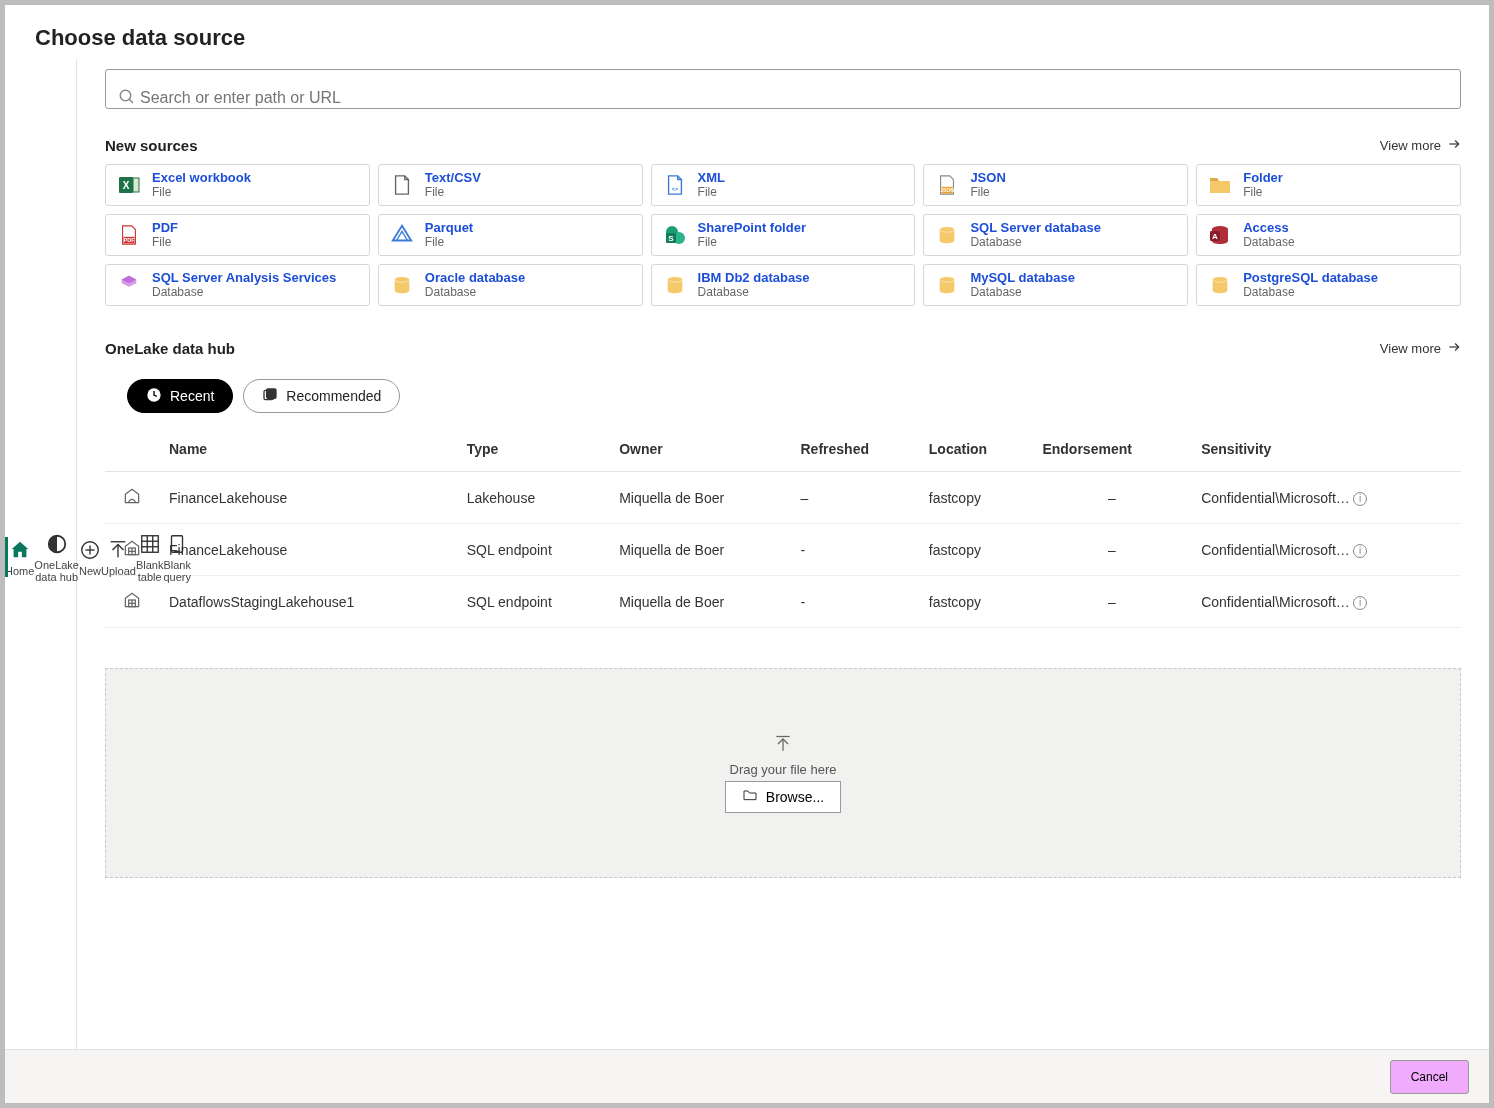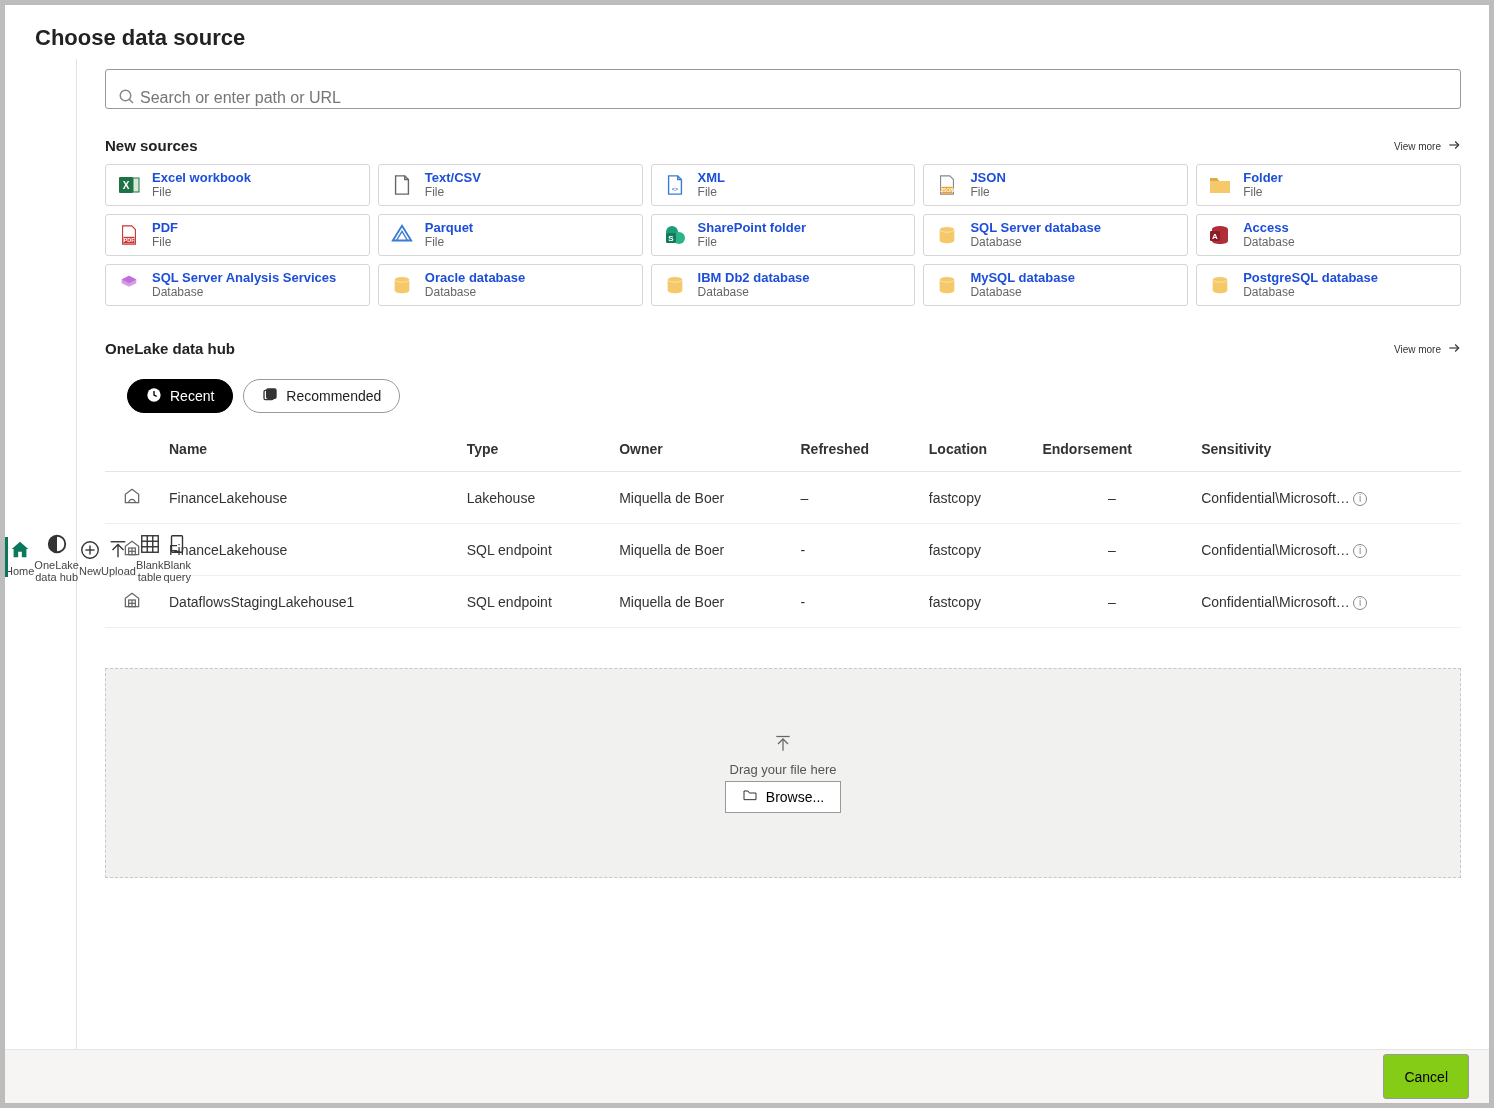--- a/index.html
+++ b/index.html
@@ -10,40 +10,40 @@
   .sidebar { width: 72px; border-right: 1px solid #e3e3e3; display: flex; align-items: center; padding-top: 6px; }
   .side-item { width: 72px; display: flex; flex-direction: column; align-items: center; padding: 8px 0 6px 0; cursor: pointer; position: relative; }
   .side-item.active::before { content: ""; position: absolute; left: 0; top: 6px; bottom: 6px; width: 3px; background: #0b785e; }
   .side-ico { width: 22px; height: 22px; display: flex; align-items: center; justify-content: center; }
   .side-label { font-size: 11px; color: #444; margin-top: 4px; text-align: center; line-height: 12px; }
   .main { flex: 1; padding: 10px 28px 10px 28px; overflow: auto; }
   .search { width: 100%; height: 40px; border: 1px solid #999; border-radius: 3px; display: flex; align-items: flex-end; padding: 0 10px; margin-bottom: 28px; }
   .search input { flex: 1; border: none; outline: none; font-size: 16px; color: #444; }
   .section-hdr { display: flex; justify-content: space-between; align-items: flex-end; margin: 6px 0 10px 0; }
   .section-title { font-size: 15px; font-weight: 600; color: #222; }
-  .view-more { font-size: 10px; color: #333; cursor: pointer; display: inline-flex; align-items: center; gap: 6px; margin-left: 40px; }
+  .view-more { font-size: 13px; color: #333; cursor: pointer; display: inline-flex; align-items: center; gap: 6px; margin-left: 40px; }
   .source-grid { display: grid; grid-template-columns: repeat(5, 1fr); gap: 8px; }
   .source-card { border: 1px solid #d6d6d6; border-radius: 3px; height: 42px; display: flex; align-items: center; padding: 0 10px; cursor: pointer; }
   .source-ico { width: 26px; height: 26px; margin-right: 10px; display: flex; align-items: center; justify-content: center; flex-shrink: 0; }
   .source-txt { display: flex; flex-direction: column; line-height: 14px; }
   .source-name { font-size: 13px; font-weight: 600; color: #1d4ed8; }
   .source-sub { font-size: 12px; color: #666; }
   .filters { display: flex; gap: 10px; margin: 22px 0 14px 22px; }
   .pill { height: 34px; border-radius: 17px; padding: 0 18px; display: inline-flex; align-items: center; gap: 8px; font-size: 14px; cursor: pointer; border: 1px solid #999; background: #fff; color: #222; }
   .pill.on { background: #000; border-color: #000; color: #fff; }
   .tbl { width: 100%; border-collapse: collapse; }
   .tbl th { text-align: left; font-size: 14px; font-weight: 600; color: #333; padding: 14px 10px; border-bottom: 1px solid #e4e4e4; }
   .tbl td { font-size: 14px; color: #333; padding: 14px 10px; border-bottom: 1px solid #efefef; }
   .tbl td:first-child, .tbl th:first-child { width: 54px; text-align: center; }
   .upload-sec { margin-top: 40px; }
   .upload-zone { border: 1px dashed #c8c8c8; background: #f1f1f0; height: 210px; display: flex; flex-direction: column; align-items: center; justify-content: center; gap: 4px; }
   .upload-zone .hint { font-size: 13px; color: #555; }
   .browse-btn { border: 1px solid #999; background: #fff; height: 32px; padding: 0 16px; font-size: 14px; display: inline-flex; align-items: center; gap: 8px; cursor: pointer; }
   .footer { border-top: 1px solid #e4e4e4; background: #f6f5f4; height: 54px; display: flex; justify-content: flex-end; align-items: center; padding: 0 20px; }
-  .cancel-btn { border: 1px solid #999; background: #84cc16; height: 45px; padding: 0 20px; font-size: 14px; cursor: pointer; border-radius: 3px; }
+  .cancel-btn { border: 1px solid #999; background: #f0abfc; height: 34px; padding: 0 20px; font-size: 12px; cursor: pointer; border-radius: 3px; }
   .sens-cell { display: flex; align-items: flex-end; gap: 2px; }
   .info-circ { width: 14px; height: 14px; border: 1px solid #888; border-radius: 50%; display: inline-flex; align-items: center; justify-content: center; font-size: 10px; color: #888; flex-shrink: 0; }
   .ellip { max-width: 150px; overflow: hidden; text-overflow: ellipsis; white-space: nowrap; }
 </style>
 </head>
 <body>
 
 <div class="frame">
   <div class="title">Choose data source</div>
   <div class="body">

